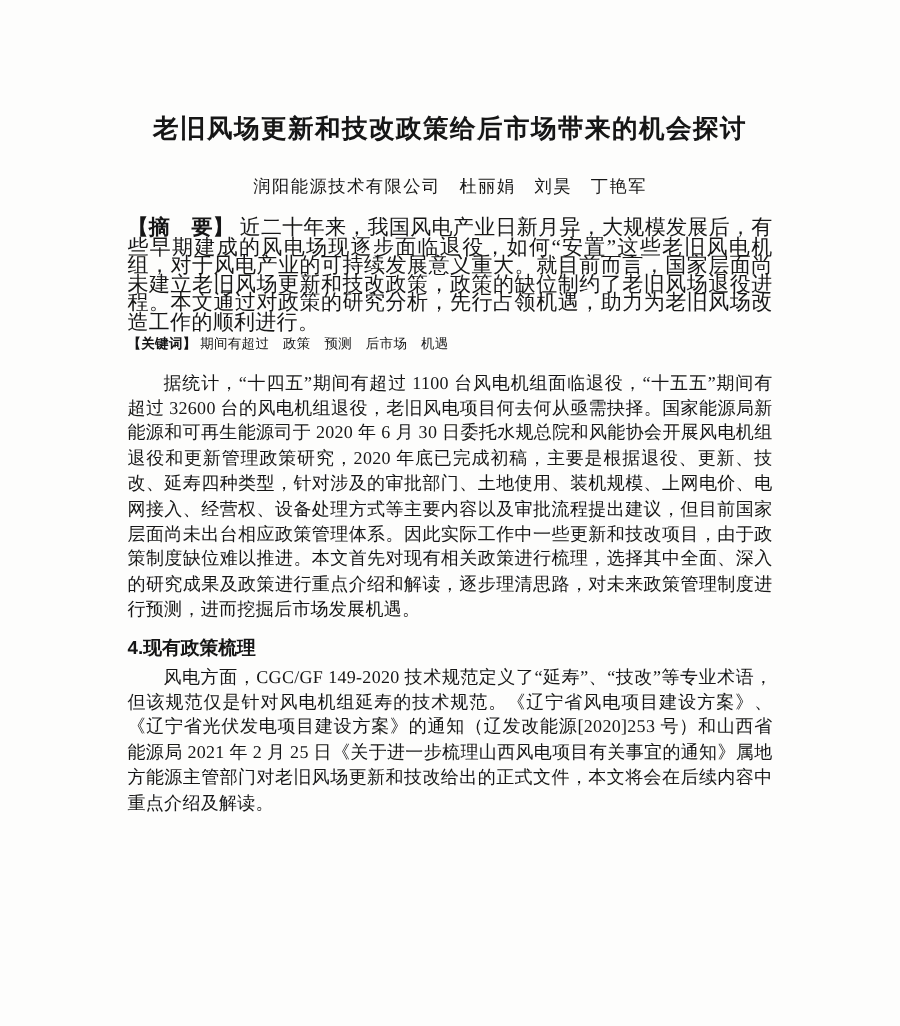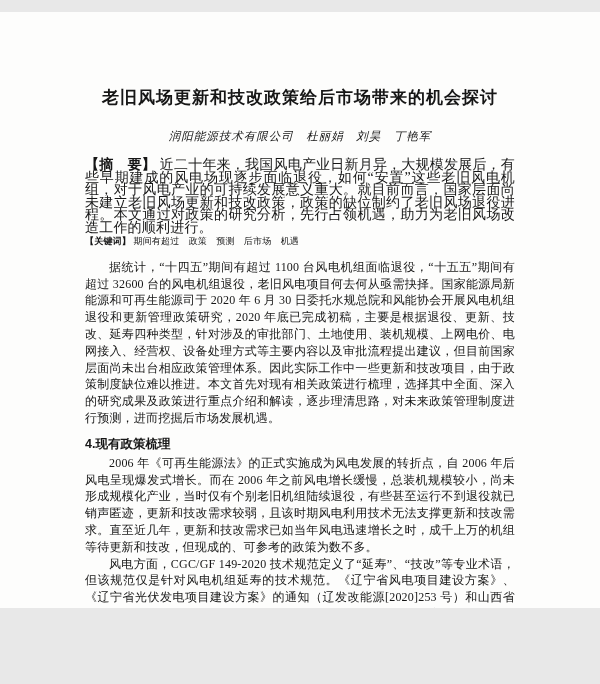--- a/index.html
+++ b/index.html
@@ -1,39 +1,38 @@
 <!DOCTYPE html>
 <html><head>
 <meta charset="utf-8">
 <style>
   html, body { margin: 0; padding: 0; background: #e8e8e8; }
   .page {
     position: relative;
     width: 600px;
-    height: 596px;
-    margin: 12px auto;
+    height: 684px;
+    margin: 0 auto;
     background: #fdfdfc;
     overflow: hidden;
     box-sizing: border-box;
     padding: 76px 85px 0 85px;
     color: #161616;
     font-family: "Liberation Serif", "DejaVu Serif", serif;
   }
   .title {
     text-align: center;
     font-family: "Liberation Sans", "DejaVu Sans", sans-serif;
     font-weight: bold;
     font-size: 17px;
     letter-spacing: 1px;
     line-height: 1.2;
   }
   .authors {
     margin-top: 21px;
     text-align: center;
-    font-style: italic;
     font-size: 11.5px;
     letter-spacing: 1px;
   }
   .abstract {
     margin-top: 15px;
     font-size: 14px;
     line-height: 12.5px;
     text-align: justify;
     letter-spacing: 0.2px;
   }
@@ -80,20 +79,19 @@
     <span class="lbl">【关键词】</span>
     <span>期间有超过　政策　预测　后市场　机遇</span>
   </div>
 
   <div class="body-text">
 
     <p class="para">据统计，“十四五”期间有超过 1100 台风电机组面临退役，“十五五”期间有超过 32600 台的风电机组退役，老旧风电项目何去何从亟需抉择。国家能源局新能源和可再生能源司于 2020 年 6 月 30 日委托水规总院和风能协会开展风电机组退役和更新管理政策研究，2020 年底已完成初稿，主要是根据退役、更新、技改、延寿四种类型，针对涉及的审批部门、土地使用、装机规模、上网电价、电网接入、经营权、设备处理方式等主要内容以及审批流程提出建议，但目前国家层面尚未出台相应政策管理体系。因此实际工作中一些更新和技改项目，由于政策制度缺位难以推进。本文首先对现有相关政策进行梳理，选择其中全面、深入的研究成果及政策进行重点介绍和解读，逐步理清思路，对未来政策管理制度进行预测，进而挖掘后市场发展机遇。</p>
 
     <div class="h-sec">4.现有政策梳理</div>
 
-    <p class="para">2006 年《可再生能源法》的正式实施成为风电发展的转折点，自 2006 年后风电呈现爆发式增长。而在 2006 年之前风电增长缓慢，总装机规模较小，尚未形成规模化产业，当时仅有个别老旧机组陆续退役，有些甚至运行不到退役就已销声匿迹，更新和技改需求较弱，且该时期风电利用技术无法支撑更新和技改需求。直至近几年，更新和技改需求已如当年风电迅速增长之时，成千上万的机组等待更新和技改，但现成的、可参考的政策为数不多。</p>
 
 
     <p class="para">风电方面，CGC/GF 149-2020 技术规范定义了“延寿”、“技改”等专业术语，但该规范仅是针对风电机组延寿的技术规范。《辽宁省风电项目建设方案》、《辽宁省光伏发电项目建设方案》的通知（辽发改能源[2020]253 号）和山西省能源局 2021 年 2 月 25 日《关于进一步梳理山西风电项目有关事宜的通知》属地方能源主管部门对老旧风场更新和技改给出的正式文件，本文将会在后续内容中重点介绍及解读。</p>
 
   </div>
 
 </div>
 
 </body></html>

